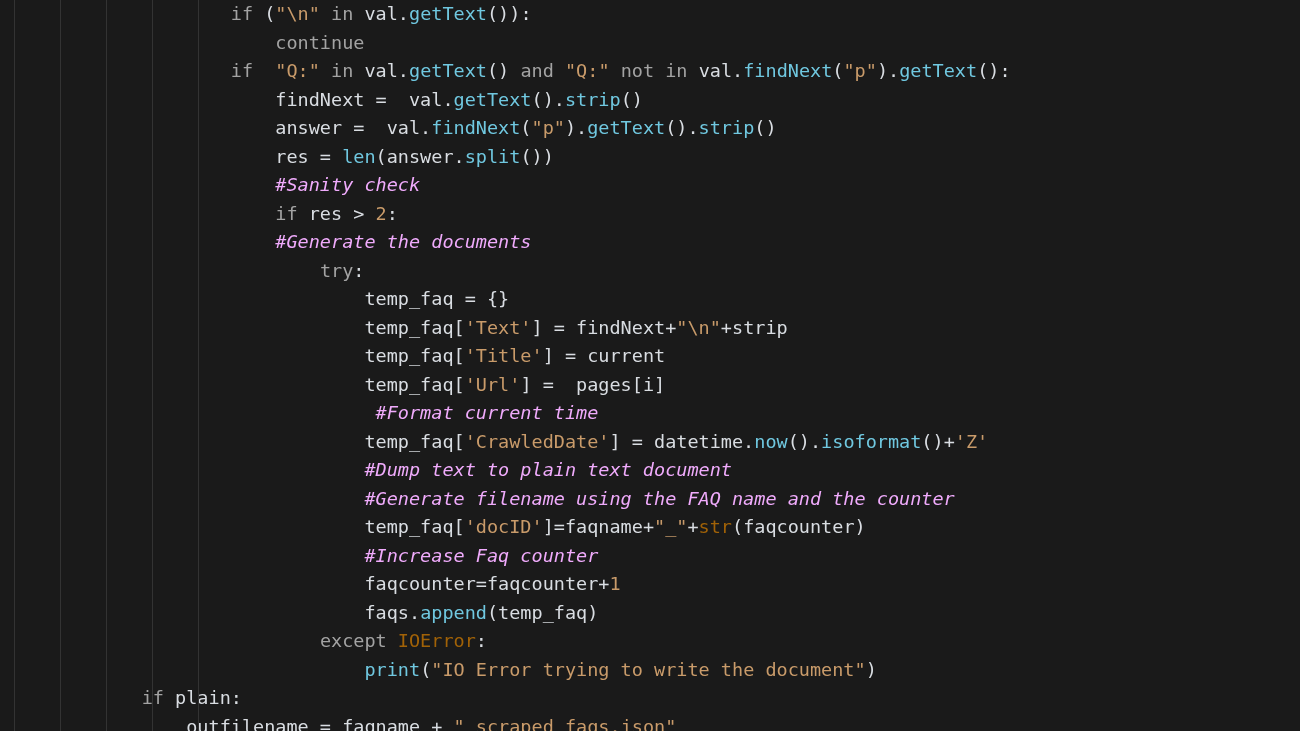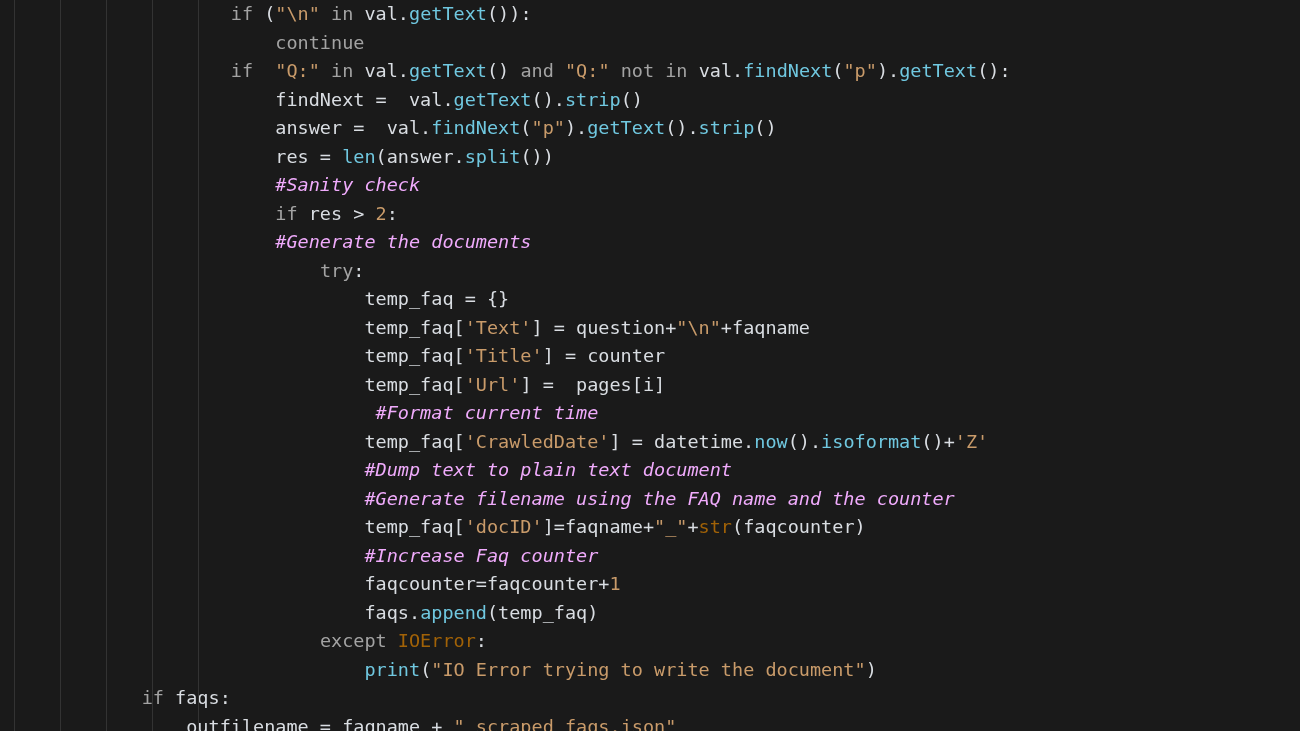--- a/index.html
+++ b/index.html
@@ -58,28 +58,28 @@
 <span>                        <span class="kw">continue</span></span>
 <span>                    <span class="kw">if</span><span class="id">  </span><span class="str">"Q:"</span><span class="id"> </span><span class="kw">in</span><span class="id"> val.</span><span class="fn">getText</span><span class="id">() </span><span class="kw">and</span><span class="id"> </span><span class="str">"Q:"</span><span class="id"> </span><span class="kw">not</span><span class="id"> </span><span class="kw">in</span><span class="id"> val.</span><span class="fn">findNext</span><span class="id">(</span><span class="str">"p"</span><span class="id">).</span><span class="fn">getText</span><span class="id">():</span></span>
 <span>                        <span class="id">findNext =  val.</span><span class="fn">getText</span><span class="id">().</span><span class="fn">strip</span><span class="id">()</span></span>
 <span>                        <span class="id">answer =  val.</span><span class="fn">findNext</span><span class="id">(</span><span class="str">"p"</span><span class="id">).</span><span class="fn">getText</span><span class="id">().</span><span class="fn">strip</span><span class="id">()</span></span>
 <span>                        <span class="id">res = </span><span class="fn">len</span><span class="id">(answer.</span><span class="fn">split</span><span class="id">())</span></span>
 <span>                        <span class="cmt">#Sanity check</span></span>
 <span>                        <span class="kw">if</span><span class="id"> res &gt; </span><span class="num">2</span><span class="id">:</span></span>
 <span>                        <span class="cmt">#Generate the documents</span></span>
 <span>                            <span class="kw">try</span><span class="id">:</span></span>
 <span>                                <span class="id">temp_faq = {}</span></span>
-<span>                                <span class="id">temp_faq[</span><span class="str">'Text'</span><span class="id">] = question+</span><span class="str">"\n"</span><span class="id">+faqname</span></span>
-<span>                                <span class="id">temp_faq[</span><span class="str">'Title'</span><span class="id">] = counter</span></span>
+<span>                                <span class="id">temp_faq[</span><span class="str">'Text'</span><span class="id">] = findNext+</span><span class="str">"\n"</span><span class="id">+strip</span></span>
+<span>                                <span class="id">temp_faq[</span><span class="str">'Title'</span><span class="id">] = current</span></span>
 <span>                                <span class="id">temp_faq[</span><span class="str">'Url'</span><span class="id">] =  pages[i]</span></span>
 <span>                                 <span class="cmt">#Format current time</span></span>
 <span>                                <span class="id">temp_faq[</span><span class="str">'CrawledDate'</span><span class="id">] = datetime.</span><span class="fn">now</span><span class="id">().</span><span class="fn">isoformat</span><span class="id">()+</span><span class="str">'Z'</span></span>
 <span>                                <span class="cmt">#Dump text to plain text document</span></span>
 <span>                                <span class="cmt">#Generate filename using the FAQ name and the counter</span></span>
 <span>                                <span class="id">temp_faq[</span><span class="str">'docID'</span><span class="id">]=faqname+</span><span class="str">"_"</span><span class="id">+</span><span class="typ">str</span><span class="id">(faqcounter)</span></span>
 <span>                                <span class="cmt">#Increase Faq counter</span></span>
 <span>                                <span class="id">faqcounter=faqcounter+</span><span class="num">1</span></span>
 <span>                                <span class="id">faqs.</span><span class="fn">append</span><span class="id">(temp_faq)</span></span>
 <span>                            <span class="kw">except</span><span class="id"> </span><span class="typ">IOError</span><span class="id">:</span></span>
 <span>                                <span class="fn">print</span><span class="id">(</span><span class="str">"IO Error trying to write the document"</span><span class="id">)</span></span>
-<span>            <span class="kw">if</span><span class="id"> faqs:</span></span>
+<span>            <span class="kw">if</span><span class="id"> plain:</span></span>
 <span>                <span class="id">outfilename = faqname + </span><span class="str">"_scraped_faqs.json"</span></span>
 </pre>
 
 </body></html>

